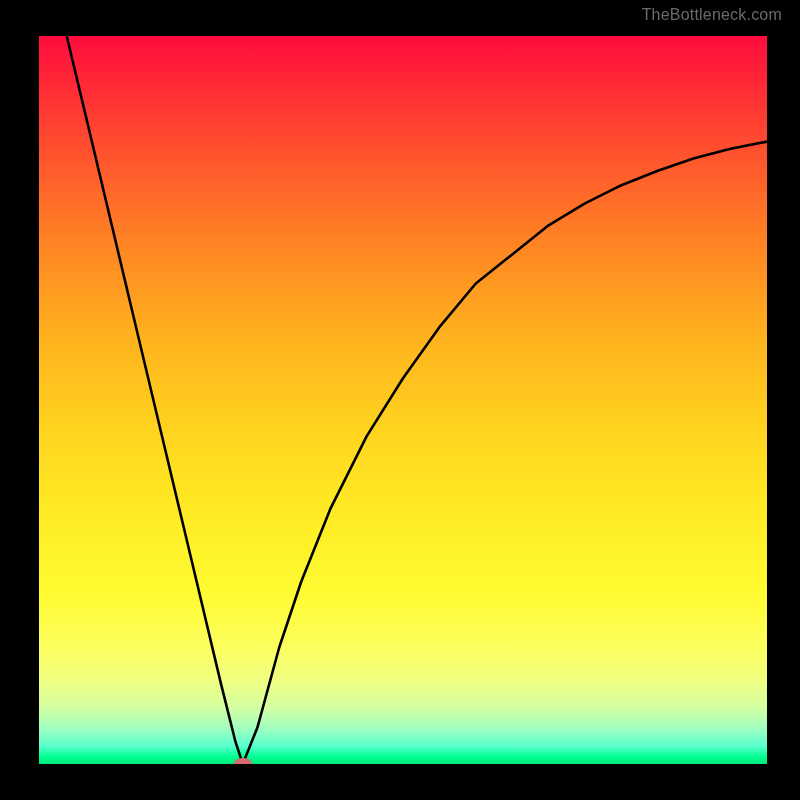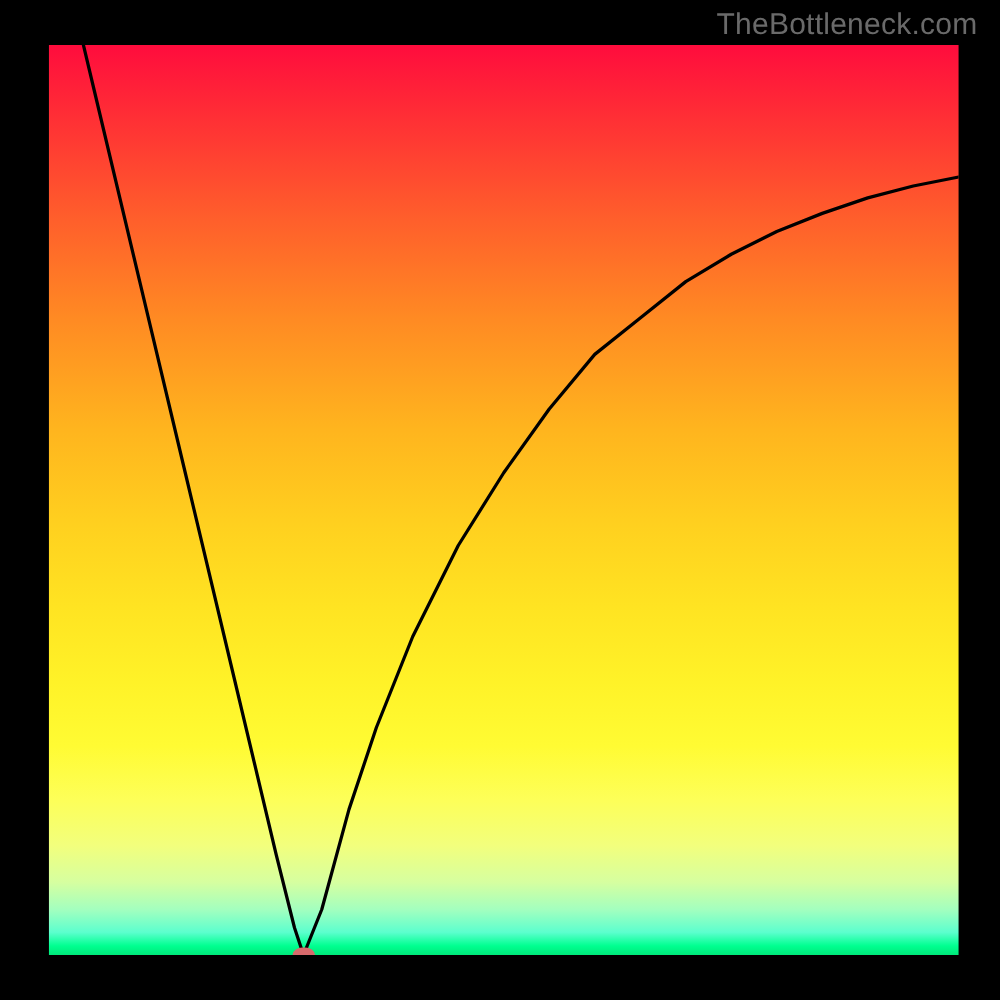--- a/index.html
+++ b/index.html
@@ -59,21 +59,21 @@
     height: 12px;
     border-radius: 8px / 6px;
     background: #d76a6c;
     transform: translate(-50%, -50%);
   }
   .watermark {
     position: absolute;
     top: 6px;
     right: 18px;
     color: #6a6a6a;
-    font-size: 24px;
+    font-size: 16px;
     font-weight: 500;
     letter-spacing: 0.2px;
     user-select: none;
     text-align: center;
   }
 </style>
 </head>
 <body>
 
 <div class="outer">

